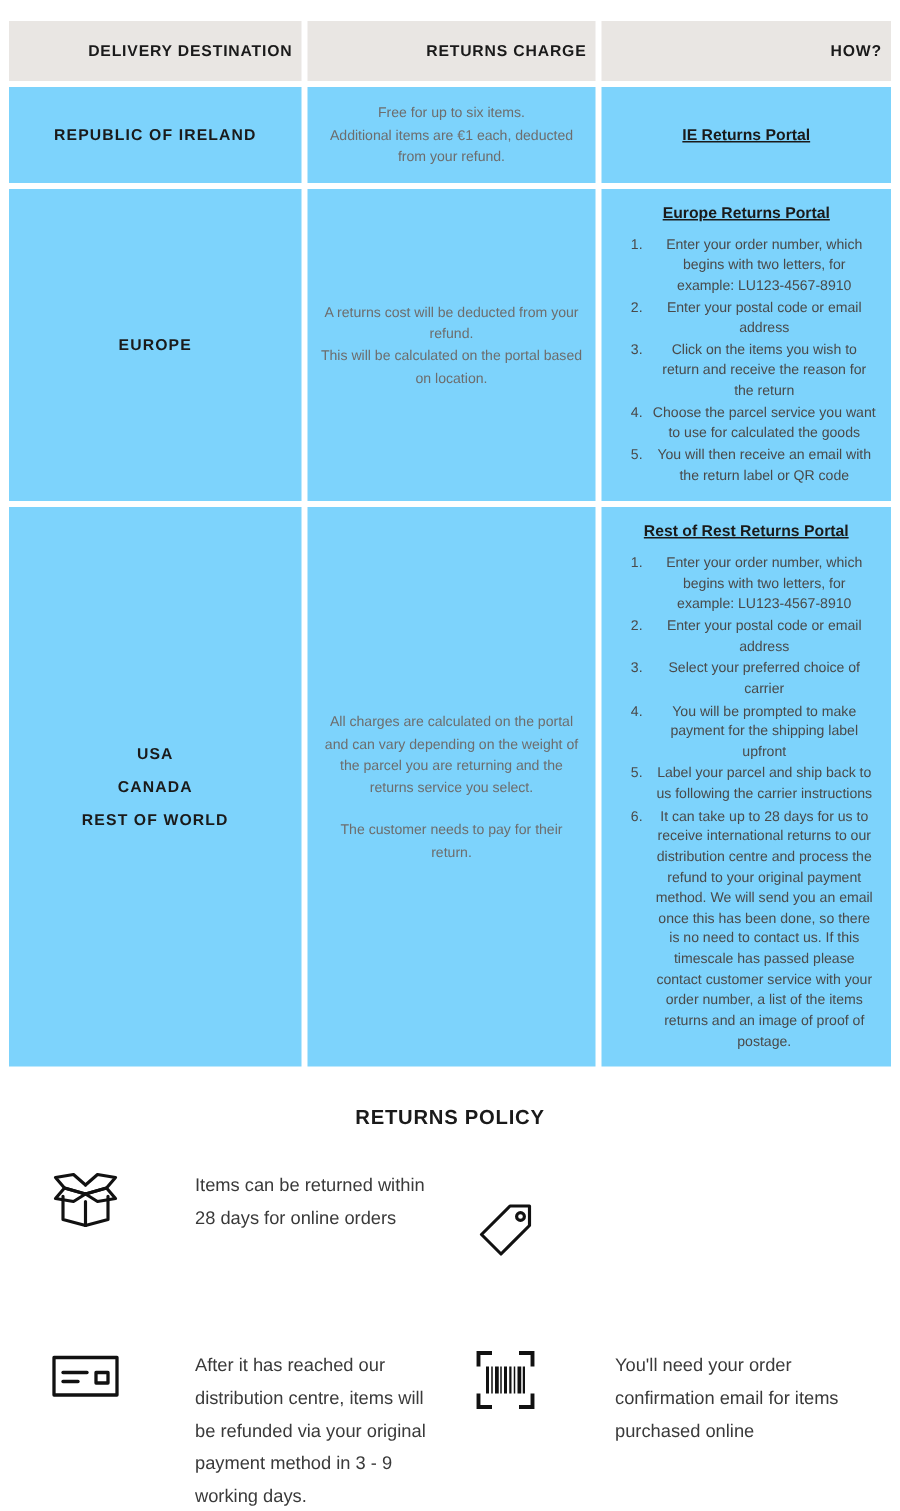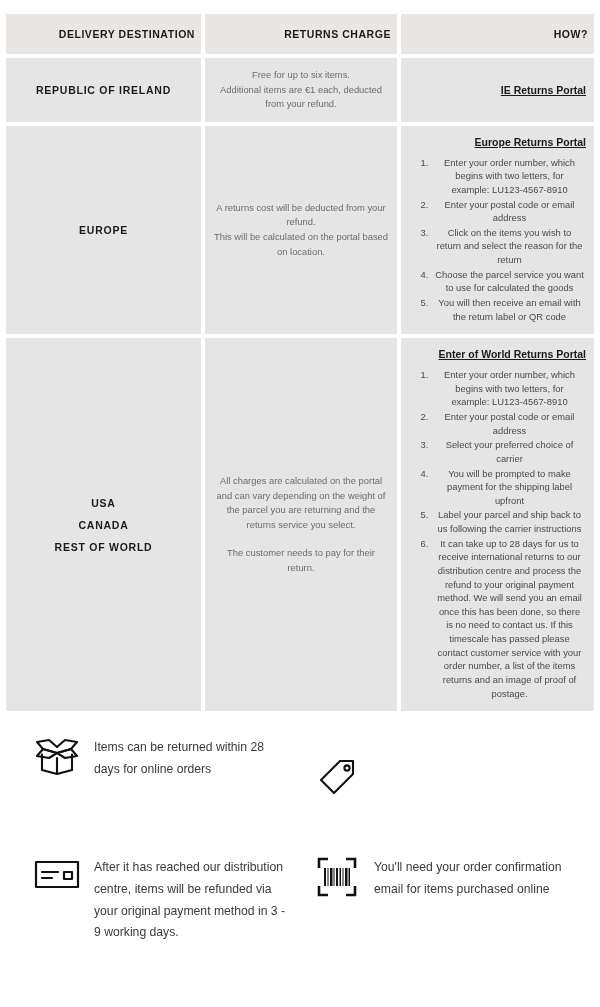--- a/index.html
+++ b/index.html
@@ -31,21 +31,21 @@
     background: #e9e6e3;
     color: #1a1a1a;
     font-size: 10.5px;
     font-weight: bold;
     letter-spacing: 0.55px;
     padding: 14px 6px;
     text-align: right;
     vertical-align: middle;
   }
   .returns-table td {
-    background: #e5e5e5;
+    background: #7dd3fc;
     vertical-align: middle;
     padding: 10px 8px;
   }
 
   .dest-cell {
     text-align: center;
     font-size: 10.5px;
     font-weight: bold;
     letter-spacing: 0.75px;
     line-height: 2.1;
@@ -64,21 +64,21 @@
   .charge-cell p.gap-before { margin-top: 14px; }
 
   .how-cell {
     vertical-align: top;
     padding-top: 12px;
   }
   .how-cell.centered { vertical-align: middle; }
 
   .portal-link {
     display: block;
-    text-align: right;
+    text-align: center;
     font-size: 10.5px;
     font-weight: bold;
     color: #1a1a1a;
     text-decoration: underline;
     margin-bottom: 8px;
   }
   .portal-link.solo { margin-bottom: 0; }
 
   ol.steps {
     margin: 0;
@@ -111,20 +111,21 @@
     display: flex;
     flex-wrap: wrap;
   }
   .policy-item {
     width: 50%;
     display: flex;
     align-items: flex-start;
     box-sizing: border-box;
     margin-bottom: 34px;
     min-height: 86px;
+    gap: 36px;
   }
   .policy-item .icon-wrap {
     width: 74px;
     flex: 0 0 74px;
     display: flex;
     align-items: center;
     justify-content: center;
     padding-top: 4px;
   }
   .policy-item .policy-text {
@@ -174,53 +175,54 @@
       </td>
       <td class="charge-cell">
         <p>A returns cost will be deducted from your refund.</p>
         <p>This will be calculated on the portal based on location.</p>
       </td>
       <td class="how-cell">
         <a class="portal-link" href="#">Europe Returns Portal</a>
         <ol class="steps">
           <li>Enter your order number, which begins with two letters, for example: LU123-4567-8910</li>
           <li>Enter your postal code or email address</li>
-          <li>Click on the items you wish to return and select the reason for the return</li>
+          <li>Click on the items you wish to return and receive the reason for the return</li>
           <li>Choose the parcel service you want to use for calculated the goods</li>
           <li>You will then receive an email with the return label or QR code</li>
         </ol>
       </td>
     </tr>
 
     <tr>
       <td class="dest-cell">
         <span class="dest-line">USA</span>
         <span class="dest-line">CANADA</span>
         <span class="dest-line">REST OF WORLD</span>
       </td>
       <td class="charge-cell">
         <p>All charges are calculated on the portal and can vary depending on the weight of the parcel you are returning and the returns service you select.</p>
         <p class="gap-before">The customer needs to pay for their return.</p>
       </td>
       <td class="how-cell">
-        <a class="portal-link" href="#">Enter of World Returns Portal</a>
+        <a class="portal-link" href="#">Rest of Rest Returns Portal</a>
         <ol class="steps">
           <li>Enter your order number, which begins with two letters, for example: LU123-4567-8910</li>
           <li>Enter your postal code or email address</li>
           <li>Select your preferred choice of carrier</li>
           <li>You will be prompted to make payment for the shipping label upfront</li>
           <li>Label your parcel and ship back to us following the carrier instructions</li>
           <li>It can take up to 28 days for us to receive international returns to our distribution centre and process the refund to your original payment method. We will send you an email once this has been done, so there is no need to contact us. If this timescale has passed please contact customer service with your order number, a list of the items returns and an image of proof of postage.</li>
         </ol>
       </td>
     </tr>
   </tbody>
 </table>
 
 <div class="policy-section">
+  <h2 class="policy-title">RETURNS POLICY</h2>
 
   <div class="policy-grid">
 
     <div class="policy-item align-mid">
       <div class="icon-wrap">
         <svg width="46" height="40" viewBox="0 0 46 40" fill="none" stroke="#111" stroke-width="2.1" stroke-linejoin="round" stroke-linecap="round">
           <path d="M23 16 L9 12 L3 5 L15 3 L23 10"></path>
           <path d="M23 16 L37 12 L43 5 L31 3 L23 10"></path>
           <path d="M23 16 L9 12 L3 19 L15 21 L23 16"></path>
           <path d="M23 16 L37 12 L43 19 L31 21 L23 16"></path>

